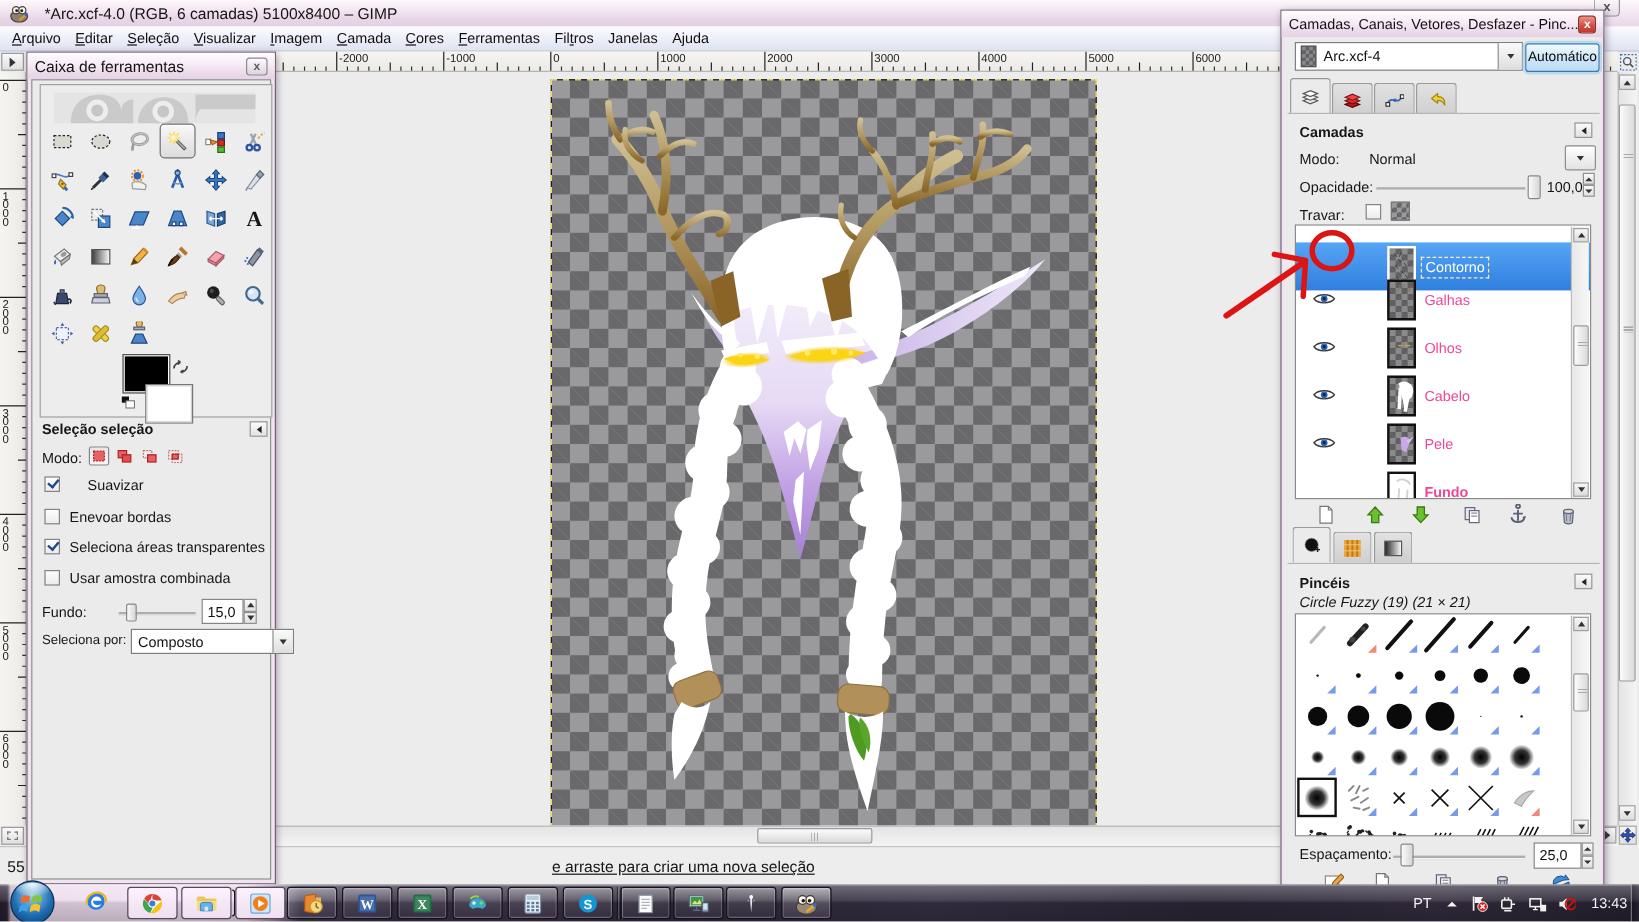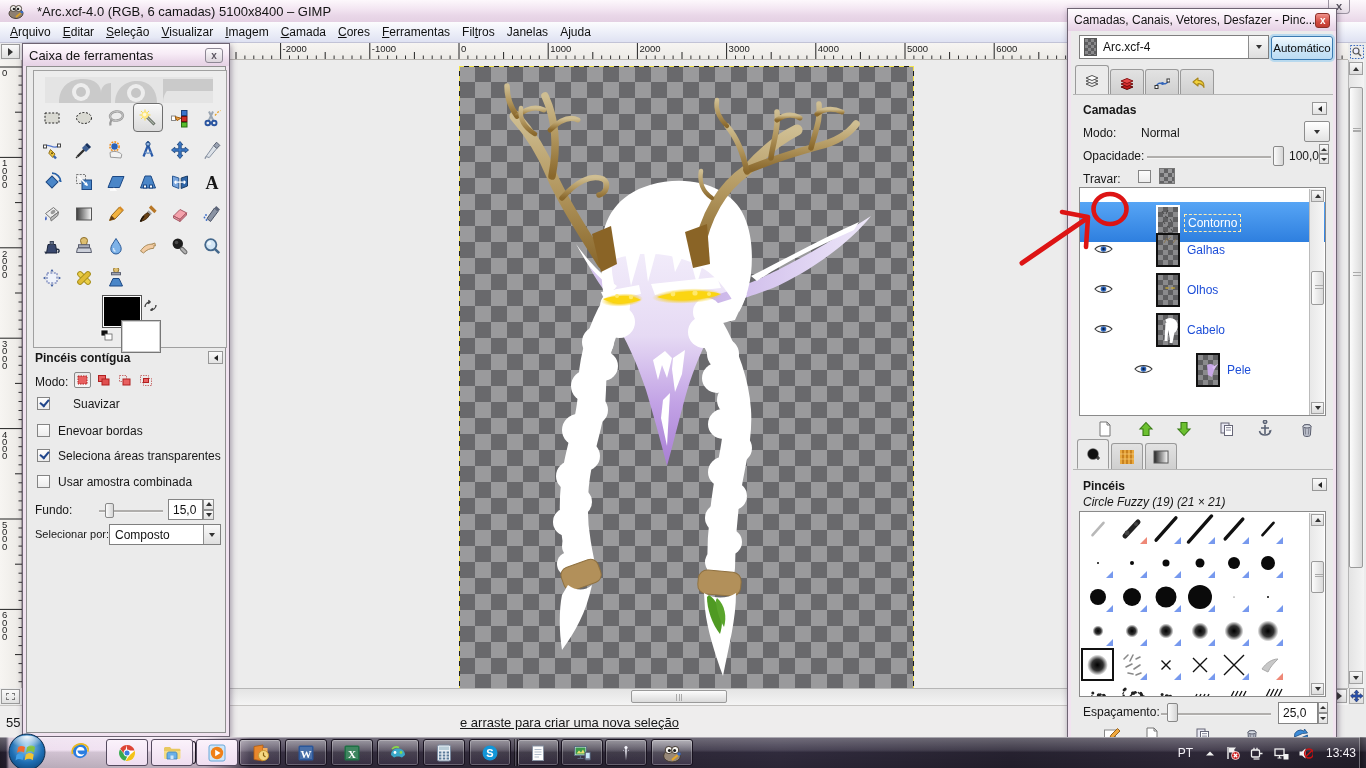--- a/index.html
+++ b/index.html
@@ -129,21 +129,21 @@
 .dock-tab.active { background:#ebebeb; height:30px; border-bottom:1px solid #ebebeb; }
 .layer-row { position:absolute; left:0; width:100%; height:40px; }
 .layer-row.selected { background:linear-gradient(180deg,#57a5f5,#2e7fdf); }
 .layer-eye { position:absolute; left:14px; top:13px; width:21px; height:14px; }
 .layer-thumb { position:absolute; left:76px; top:3px; width:24px; height:34px; border:2px solid #111; background-color:#8a8a8c;
   background-image:linear-gradient(45deg,#5e5e60 25%,transparent 25%,transparent 75%,#5e5e60 75%),
                    linear-gradient(45deg,#5e5e60 25%,transparent 25%,transparent 75%,#5e5e60 75%);
   background-size:10px 10px; background-position:0 0,5px 5px; }
 .layer-thumb.selected-thumb { border-color:#fff; }
 .layer-thumb.white-thumb { background:#fff; }
-.layer-name { position:absolute; left:104px; top:12px; font-size:12px; color:#1d4ed8; padding:1px 3px; }
+.layer-name { position:absolute; left:104px; top:12px; font-size:12px; color:#ec4899; padding:1px 3px; }
 .layer-row.selected .layer-name { color:#fff; border:1px dashed #ffedb0; }
 .icon-btn { position:absolute; width:24px; height:20px; display:flex; align-items:center; justify-content:center; }
 .brush-cell { position:absolute; width:33px; height:33px; display:flex; align-items:center; justify-content:center; }
 .brush-cell.selected { border:2px solid #111; background:#fff; }
 .brush-cell .corner { position:absolute; right:1px; bottom:1px; width:0; height:0; border-style:solid; }
 .corner-blue { border-width:0 0 7px 7px; border-color:transparent transparent #7799ee transparent; }
 .corner-red { border-width:0 0 7px 7px; border-color:transparent transparent #ee8877 transparent; }
 
 
 #taskbar { position:absolute; left:0; top:737px; width:1366px; height:31px; z-index:50;
@@ -968,21 +968,21 @@
           </svg>
         </div>
       <div id="reset-colors">
           <svg width="14" height="13" viewBox="0 0 14 13">
             <rect x="2" y="2" width="7" height="6" fill="#101010" stroke="#fff" stroke-width="0.8"></rect>
             <rect x="6" y="6" width="7" height="6" fill="#fff" stroke="#666" stroke-width="0.8"></rect>
           </svg>
         </div>
     </div>
     <div id="tool-options">
-        <span class="gtk-label bold" style="left: 8px; top: 1px;">Pincéis contígua</span>
+        <span class="gtk-label bold" style="left: 8px; top: 1px;">Seleção seleção</span>
         <div class="collapse-btn" style="left: 181px; top: 1px;">
           <span class="t"></span>
         </div>
         <span class="gtk-label" style="left: 8px; top: 25px;">Modo:</span>
         <div class="mode-icon pressed" style="left: 47px; top: 22px;">
           <svg width="14" height="12" viewBox="0 0 14 12">
             <rect x="2" y="2" width="9" height="8" fill="#e86060" stroke="#b02020" stroke-dasharray="1.5 1"></rect>
           </svg>
         </div>
         <div class="mode-icon" style="left: 68px; top: 22px;">
@@ -1017,22 +1017,22 @@
         <div class="slider-handle" style="left: 78px; top: 153px; width: 9px; height: 15px;"></div>
         <div class="spinbox" style="left: 141px; top: 149px; width: 35px; height: 21px;">15,0</div>
         <div class="spinner" style="left: 176px; top: 149px; height: 21px;">
           <div>
             <span class="tri-up"></span>
           </div>
           <div>
             <span class="tri-down"></span>
           </div>
         </div>
-        <span class="gtk-label" style="left: 8px; top: 178px; font-size: 11px;">Selecionar por:</span>
-        <div class="combo" style="left: 82px; top: 174px; width: 112px; height: 21px; gap: 29px;">
+        <span class="gtk-label" style="left: 8px; top: 178px; font-size: 11px;">Seleciona por:</span>
+        <div class="combo" style="left: 82px; top: 174px; width: 136px; height: 21px; gap: 29px;">
           <span style="padding-left:5px;">Composto</span>
           <span class="arrow-btn" style="width:17px;">
             <span class="tri-down"></span>
           </span>
         </div>
       </div>
   </div>
 </div>
 
 <div id="dock-win" class="gtk-win">
@@ -1150,35 +1150,44 @@
             </svg>
           </div>
           <div class="layer-thumb">
             <svg width="24" height="34" viewBox="0 0 24 34">
               <ellipse cx="9" cy="13" rx="2" ry="0.7" fill="#d8b428" opacity="0.85"></ellipse>
               <ellipse cx="15" cy="13" rx="2.4" ry="0.8" fill="#d8b428" opacity="0.85"></ellipse>
             </svg>
           </div>
           <span class="layer-name">Olhos</span>
         </div>
-        <div class="layer-row" style="top: 162px; margin-left: 40px;">
+        <div class="layer-row" style="top: 162px;">
           <div class="layer-eye">
             <svg width="19" height="12" viewBox="0 0 19 12">
               <path d="M1,6 C4.5,1.5 14.5,1.5 18,6 C14.5,10.5 4.5,10.5 1,6 Z" fill="#fbfbfb" stroke="#3a3a3a" stroke-width="1.2"></path>
               <circle cx="9.5" cy="6" r="2.8" fill="#2a62b8"></circle>
               <circle cx="9.5" cy="6" r="1.2" fill="#0a1e40"></circle>
             </svg>
           </div>
           <div class="layer-thumb">
             <svg width="24" height="34" viewBox="0 0 24 34">
               <path d="M9,10 C12,8 16,9 17,12 L14,22 L10,20 Z" fill="#c9a8e8"></path>
               <path d="M14,12 L20,9 L16,15 Z" fill="#d8bff0"></path>
             </svg>
           </div>
           <span class="layer-name">Pele</span>
+        </div>
+        <div class="layer-row" style="top: 202px;">
+          <div class="layer-eye"></div>
+          <div class="layer-thumb white-thumb">
+            <svg width="24" height="34" viewBox="0 0 24 34">
+              <path d="M6,6 C10,3 16,5 17,9 M8,12 L7,26 M15,13 L14,27" stroke="#cfcfcf" stroke-width="1.5" fill="none"></path>
+            </svg>
+          </div>
+          <span class="layer-name bold">Fundo</span>
         </div>
         <div style="position: absolute; right: 1px; top: 1px; width: 15px; height: 226px; background: linear-gradient(90deg, rgb(232, 232, 232), rgb(246, 246, 246)); border-left: 1px solid rgb(187, 187, 187);">
           <div class="sb-btn" style="left:1px;top:1px;width:13px;height:12px;">
             <span class="tri-up"></span>
           </div>
           <div style="position:absolute;left:1px;top:82px;width:13px;height:34px;border:1px solid #9a9a9a;border-radius:2px;background:linear-gradient(90deg,#fcfcfc,#dadada);">
             <div class="grip-h" style="left:2.5px;top:13px;"></div>
           </div>
           <div class="sb-btn" style="left:1px;top:213px;width:13px;height:12px;">
             <span class="tri-down"></span>

